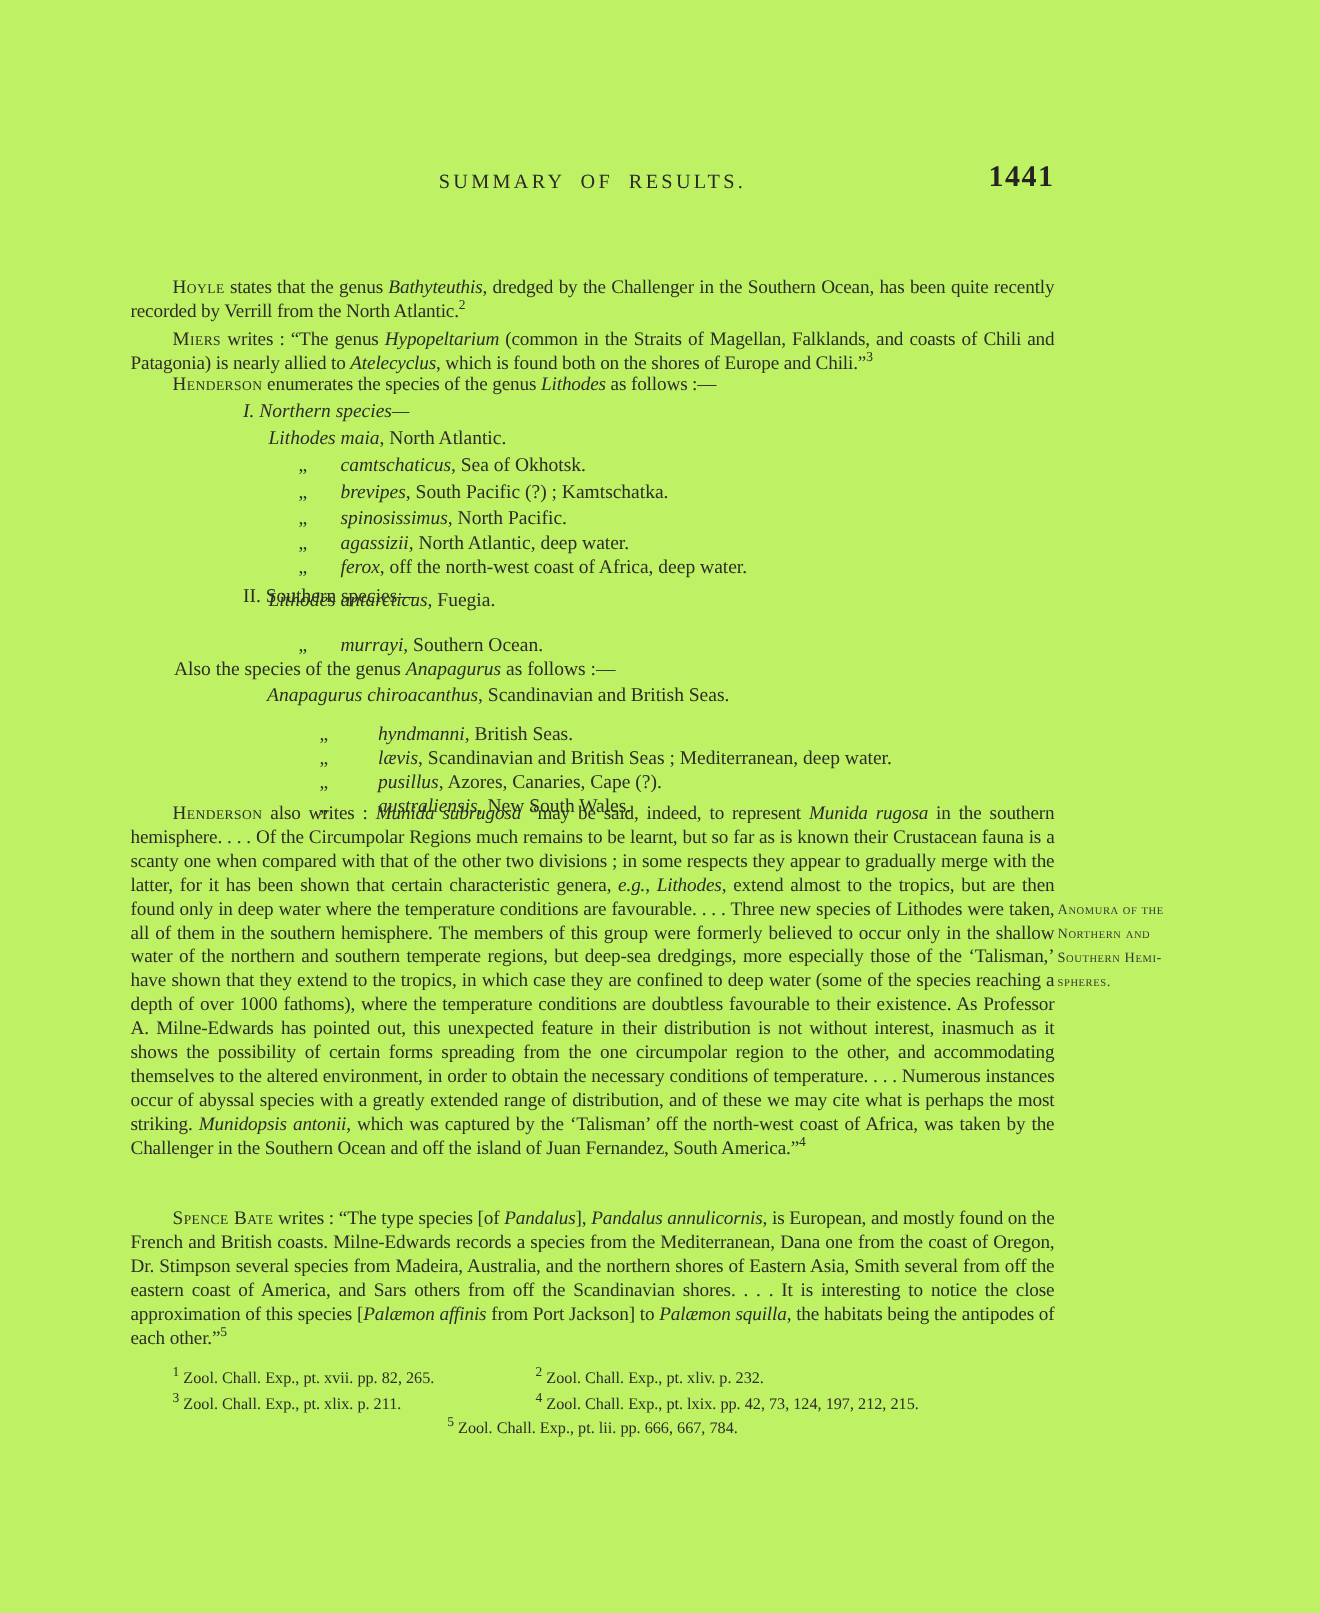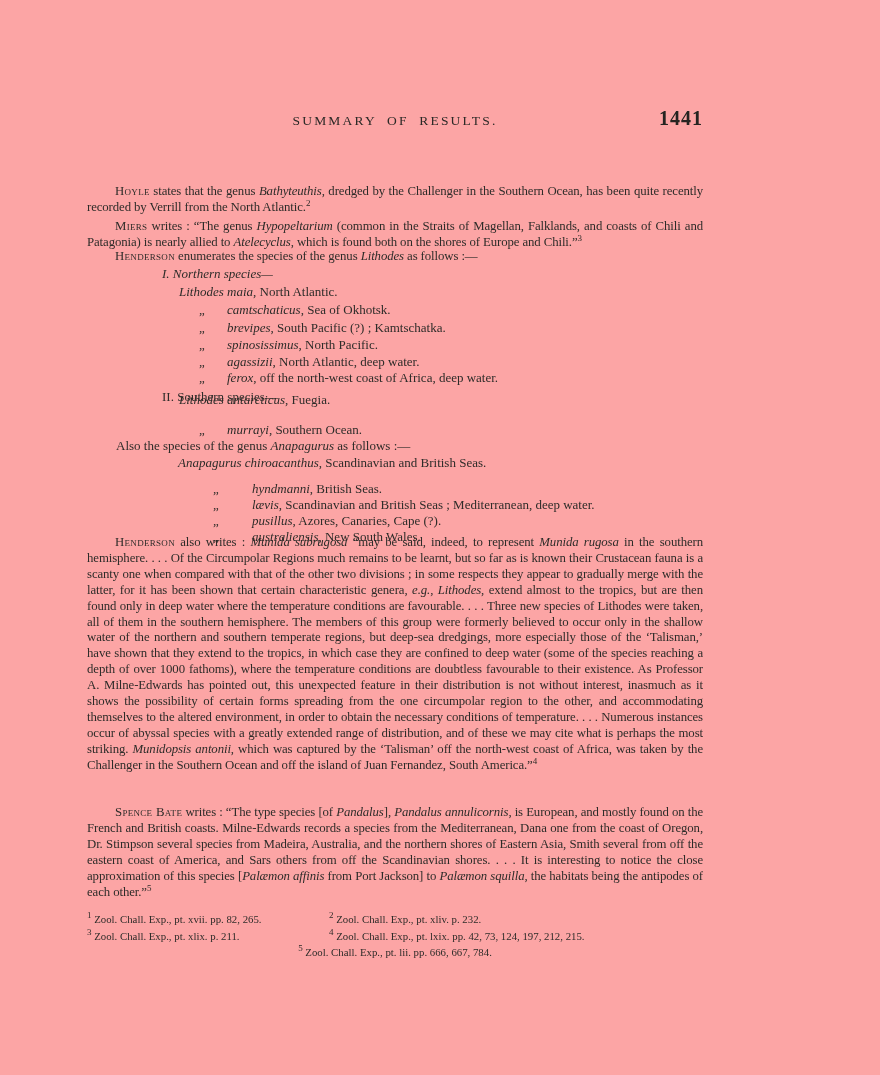--- a/index.html
+++ b/index.html
@@ -3,21 +3,21 @@
 <meta charset="utf-8">
 <style>
   html,body{margin:0;padding:0;}
   body{
     width:880px;height:1075px;
     background:#fdfdfc;
     font-family:"Liberation Serif","DejaVu Serif",serif;
     color:#2e2c29;
     -webkit-font-smoothing:antialiased;
   }
-  .page{position:relative;width:880px;height:1075px;background:#fca5a5;overflow:hidden;}
+  .page{position:relative;width:880px;height:1075px;background:#bef264;overflow:hidden;}
 
   
   .running-header{position:absolute;left:87px;top:112px;width:616px;height:17px;line-height:17px;}
   .header-title{
     position:absolute;left:0;right:0;text-align:center;
     font-size:13.5px;letter-spacing:2.2px;word-spacing:5px;color:#2b2926;
   }
   .page-number{position:absolute;right:0;top:-2px;font-size:20px;font-weight:bold;letter-spacing:1px;color:#262421;}
 
   
@@ -69,21 +69,21 @@
   
   .margin-note{position:absolute;left:705px;top:599px;width:96px;}
   .note-line{
     font-variant:small-caps;font-size:9.5px;line-height:16px;
     letter-spacing:0.4px;color:#383633;white-space:nowrap;
   }
 
   
   .footnotes{position:absolute;left:87px;top:911px;width:616px;font-size:10.8px;color:#2e2c29;}
   .fn-row{display:flex;line-height:16.5px;height:16.5px;}
-  .fn-left{width:242px;}
+  .fn-left{margin-left:28px;width:242px;}
   .fn-center{justify-content:center;}
   .fn-cell{white-space:nowrap;}
 </style>
 </head>
 <body>
 
 <div class="page">
 
   <div class="running-header">
     <span class="header-title">SUMMARY OF RESULTS.</span>
@@ -109,20 +109,26 @@
       <div class="sp-item kind-genus2"><span class="it">Anapagurus chiroacanthus</span><span>, Scandinavian and British Seas.</span></div>
       <div class="sp-item kind-ditto2"><span class="ditto">„</span><span class="it">hyndmanni</span><span>, British Seas.</span></div>
       <div class="sp-item kind-ditto2"><span class="ditto">„</span><span class="it">lævis</span><span>, Scandinavian and British Seas ; Mediterranean, deep water.</span></div>
       <div class="sp-item kind-ditto2"><span class="ditto">„</span><span class="it">pusillus</span><span>, Azores, Canaries, Cape (?).</span></div>
       <div class="sp-item kind-ditto2"><span class="ditto">„</span><span class="it">australiensis</span><span>, New South Wales.</span></div>
     </div>
 
   <p class="para p5 indent"><span class="sc">Henderson</span><span> also writes : </span><span class="it">Munida subrugosa</span><span> “may be said, indeed, to represent </span><span class="it">Munida rugosa</span><span> in the southern hemisphere. . . . Of the Circumpolar Regions much remains to be learnt, but so far as is known their Crustacean fauna is a scanty one when compared with that of the other two divisions ; in some respects they appear to gradually merge with the latter, for it has been shown that certain characteristic genera, </span><span class="it">e.g.</span><span>, </span><span class="it">Lithodes</span><span>, extend almost to the tropics, but are then found only in deep water where the temperature conditions are favourable. . . . Three new species of Lithodes were taken, all of them in the southern hemisphere. The members of this group were formerly believed to occur only in the shallow water of the northern and southern temperate regions, but deep-sea dredgings, more especially those of the ‘Talisman,’ have shown that they extend to the tropics, in which case they are confined to deep water (some of the species reaching a depth of over 1000 fathoms), where the temperature conditions are doubtless favourable to their existence. As Professor A. Milne-Edwards has pointed out, this unexpected feature in their distribution is not without interest, inasmuch as it shows the possibility of certain forms spreading from the one circumpolar region to the other, and accommodating themselves to the altered environment, in order to obtain the necessary conditions of temperature. . . . Numerous instances occur of abyssal species with a greatly extended range of distribution, and of these we may cite what is perhaps the most striking. </span><span class="it">Munidopsis antonii</span><span>, which was captured by the ‘Talisman’ off the north-west coast of Africa, was taken by the Challenger in the Southern Ocean and off the island of Juan Fernandez, South America.”</span><sup class="sup">4</sup></p>
   <p class="para p6 indent"><span class="sc">Spence Bate</span><span> writes : “The type species [of </span><span class="it">Pandalus</span><span>], </span><span class="it">Pandalus annulicornis</span><span>, is European, and mostly found on the French and British coasts. Milne-Edwards records a species from the Mediterranean, Dana one from the coast of Oregon, Dr. Stimpson several species from Madeira, Australia, and the northern shores of Eastern Asia, Smith several from off the eastern coast of America, and Sars others from off the Scandinavian shores. . . . It is interesting to notice the close approximation of this species [</span><span class="it">Palæmon affinis</span><span> from Port Jackson] to </span><span class="it">Palæmon squilla</span><span>, the habitats being the antipodes of each other.”</span><sup class="sup">5</sup></p>
 
+  <div class="margin-note">
+      <div class="note-line">Anomura of the</div>
+      <div class="note-line">Northern and</div>
+      <div class="note-line">Southern Hemi-</div>
+      <div class="note-line">spheres.</div>
+    </div>
 
   <div class="footnotes">
       <div class="fn-row">
         <span class="fn-cell fn-left"><sup class="sup">1</sup> Zool. Chall. Exp., pt. xvii. pp. 82, 265.</span>
         <span class="fn-cell"><sup class="sup">2</sup> Zool. Chall. Exp., pt. xliv. p. 232.</span>
       </div>
       <div class="fn-row">
         <span class="fn-cell fn-left"><sup class="sup">3</sup> Zool. Chall. Exp., pt. xlix. p. 211.</span>
         <span class="fn-cell"><sup class="sup">4</sup> Zool. Chall. Exp., pt. lxix. pp. 42, 73, 124, 197, 212, 215.</span>
       </div>

